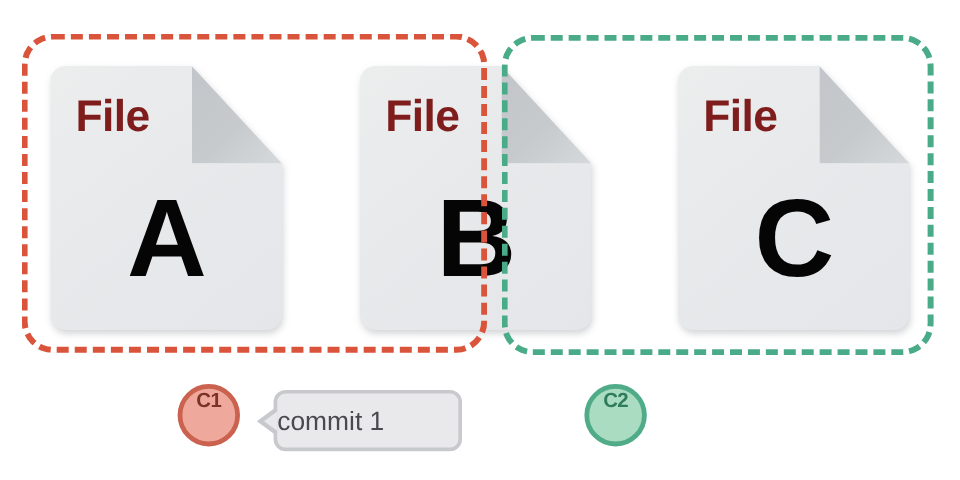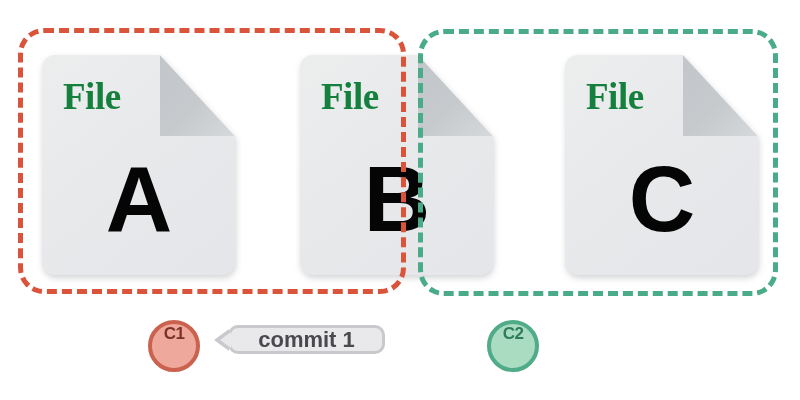--- a/index.html
+++ b/index.html
@@ -54,24 +54,23 @@
     background: linear-gradient(135deg, #c2c6ca 0%, #c6cacd 55%, #d6d9dc 100%);
     -webkit-clip-path: polygon(0 0, 100% 100%, 0 100%);
     clip-path: polygon(0 0, 100% 100%, 0 100%);
   }
   .file-label {
     position: absolute;
     left: 21px;
     top: 23px;
     font-size: 37px;
     font-weight: bold;
-    color: #15803d;
+    color: #7f1d1d;
     letter-spacing: -0.5px;
     line-height: 1;
-    font-family: Liberation Serif, serif;
   }
   .file-letter {
     position: absolute;
     left: 0;
     right: 0;
     top: 98px;
     text-align: center;
     font-size: 92px;
     font-weight: bold;
     color: #050505;
@@ -102,31 +101,30 @@
     align-items: flex-start;
     justify-content: center;
     font-size: 17px;
     font-weight: bold;
     letter-spacing: -0.5px;
   }
 
   
   .callout {
     position: absolute;
-    height: 29px;
+    height: 51px;
     background: #e9e9eb;
     border: 3px solid #c8c9cd;
     border-radius: 10px;
     box-sizing: border-box;
     display: flex;
     align-items: center;
-    justify-content: center;
+    justify-content: flex-start;
     font-size: 22px;
     color: #4a4a4e;
-    font-weight: bold;
   }
   .callout-arrow, .callout-arrow-inner {
     position: absolute;
     width: 0;
     height: 0;
     top: 50%;
   }
   .callout-arrow {
     left: -17px;
     margin-top: -11px;

